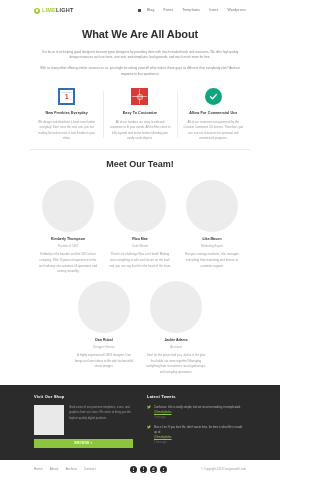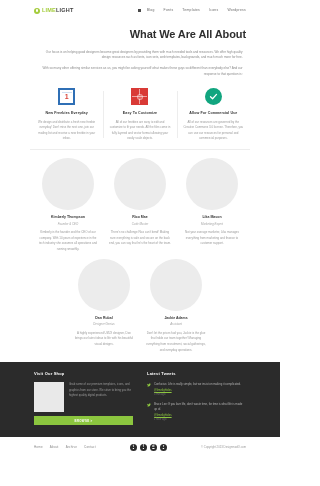--- a/index.html
+++ b/index.html
@@ -40,21 +40,21 @@
   .nav-dot {
     width:2.4px; height:2.4px; background:#4a4a4a; flex:none;
     margin-right:-3px;
   }
   .nav-link {
     font-size:3.4px; color:#6b6b6b; text-decoration:none;
     letter-spacing:.25px; white-space:nowrap;
   }
 
   
-  .intro { padding:5px 34px 0; text-align:right; }
+  .intro { padding:5px 34px 0; text-align:center; }
   .page-title {
     font-size:11px; font-weight:700; color:#2e2e2e;
     letter-spacing:-.1px; margin-bottom:7px;
   }
   .intro p {
     font-size:3.1px; color:#8a8a8a; line-height:1.85;
     margin:0 auto 5px; max-width:205px;
   }
 
   
@@ -236,20 +236,21 @@
     </div>
     <div class="feature-title">Allow For Commercial Use</div>
     <div class="feature-desc">All of our resources are governed by the Creative Commons 3.0 license. Therefore, you can use our resources for personal and commercial purposes.</div>
   </div>
 
 </section>
 
 <div class="divider"></div>
 
 <section class="team-section">
+  <h2 class="team-title">Meet Our Team!</h2>
 
   <div class="team-row">
     <div class="team-member">
       <div class="avatar"></div>
       <div class="member-name">Kimberly Thompson</div>
       <div class="member-role">Founder &amp; CEO</div>
       <div class="member-bio">Kimberly is the founder and the CEO of our company. With 10 years of experience in the tech industry she assumes all operations and running smoothly.</div>
     </div>
     <div class="team-member">
       <div class="avatar"></div>

